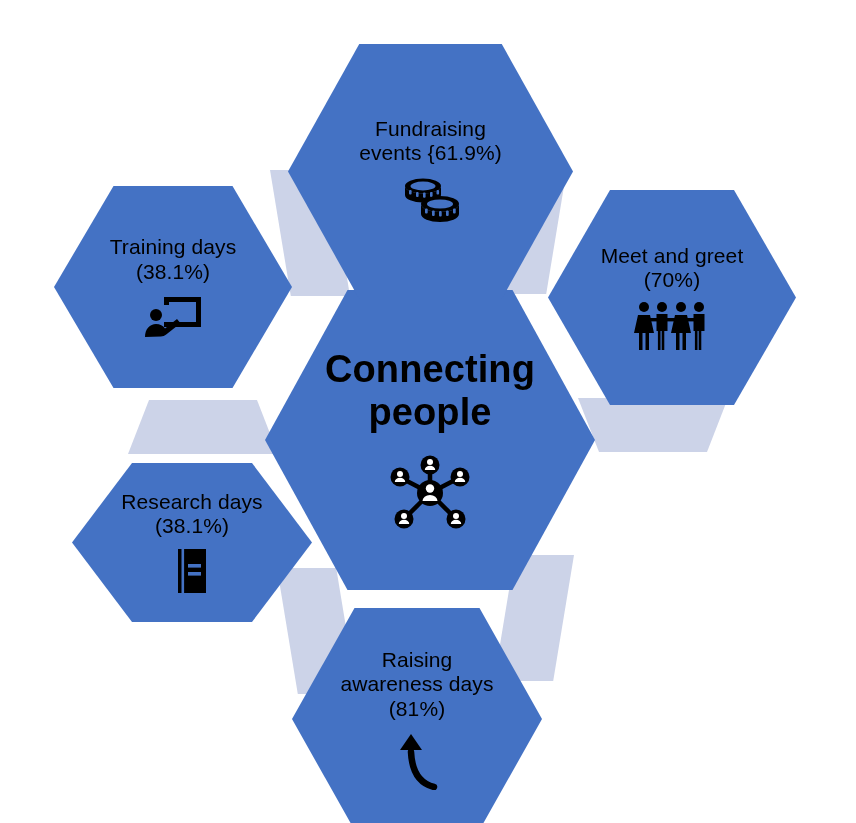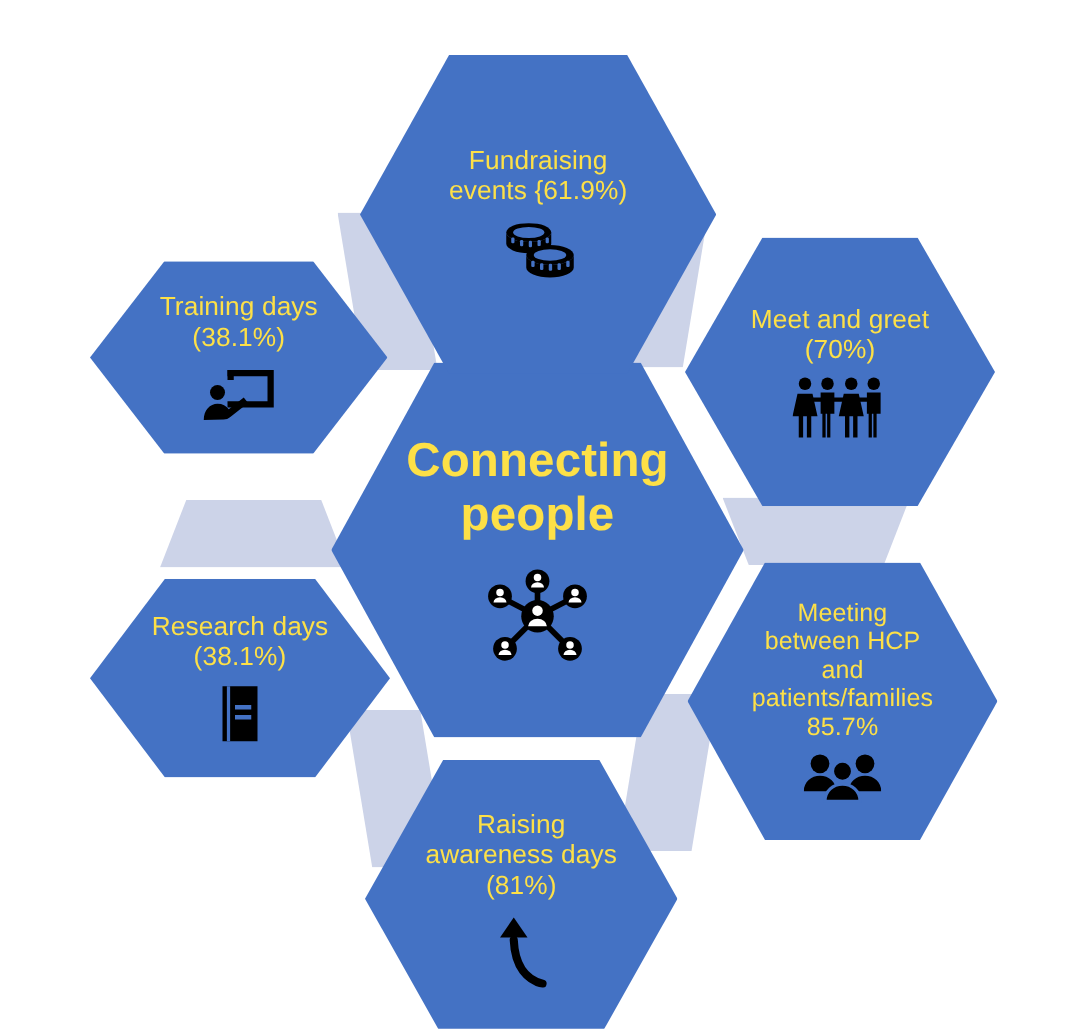--- a/index.html
+++ b/index.html
@@ -34,21 +34,21 @@
     -webkit-clip-path: polygon(25% 0%, 75% 0%, 100% 50%, 75% 100%, 25% 100%, 0% 50%);
     clip-path: polygon(25% 0%, 75% 0%, 100% 50%, 75% 100%, 25% 100%, 0% 50%);
     display: flex;
     flex-direction: column;
     align-items: center;
     justify-content: center;
     box-sizing: border-box;
   }
 
   .hex .label {
-    color: #fde047;
+    color: #000000;
     text-align: center;
     font-size: 21px;
     line-height: 1.16;
     letter-spacing: 0.1px;
     white-space: pre-line;
     padding: 0 6px;
   }
 
   .hex .icon {
     margin-top: 9px;
@@ -157,21 +157,21 @@
           <rect x="27" y="34.5" width="2.7" height="5" rx="1"></rect>
           <rect x="34" y="36.5" width="2.7" height="5.4" rx="1"></rect>
           <rect x="41" y="37" width="2.7" height="5.6" rx="1"></rect>
           <rect x="48" y="36.5" width="2.7" height="5.4" rx="1"></rect>
           <rect x="55" y="34.5" width="2.7" height="5" rx="1"></rect>
         </g>
       </svg>
     </span>
   </div>
 
-  <div class="hex" id="hex-training" style="left:72px; top:186px; width:238px; height:154px;margin-top:23px;">
+  <div class="hex" id="hex-training" style="left:54px; top:186px; width:238px; height:202px;">
     <span class="label">Training days
 (38.1%)</span>
     <span class="icon">
       <svg width="62" height="46" viewBox="0 0 62 46" aria-hidden="true">
 
         <path d="M22 4 h37 v30 h-37 v-5 h32 v-20 h-32 z" fill="#000000"></path>
         <rect x="22" y="4" width="5" height="8" fill="#000000"></rect>
 
         <circle cx="14" cy="22" r="6" fill="#000000"></circle>
 
@@ -198,40 +198,20 @@
         <circle cx="65" cy="6" r="5"></circle>
         <path d="M59.5 13 h11 v17 h-3.2 v19 h-2.6 v-19 h-1.2 v19 h-2.6 v-19 h-1.4 z"></path>
 
         <rect x="15" y="17" width="9" height="3.4"></rect>
         <rect x="33" y="17" width="9" height="3.4"></rect>
         <rect x="52" y="17" width="9" height="3.4"></rect>
       </svg>
     </span>
   </div>
 
-  <div class="hex" id="hex-hcp" style="left:550px; top:450px; width:248px; height:222px;">
-    <span class="label">Meeting
-between HCP
-and
-patients/families
-85.7%</span>
-    <span class="icon">
-      <svg width="62" height="40" viewBox="0 0 62 40" fill="#000000" aria-hidden="true">
-
-        <circle cx="13" cy="9" r="7.5"></circle>
-        <path d="M0 31 c0-7.5 6-12.5 13-12.5 c7 0 13 5 13 12.5 z"></path>
-
-        <circle cx="49" cy="9" r="7.5"></circle>
-        <path d="M36 31 c0-7.5 6-12.5 13-12.5 c7 0 13 5 13 12.5 z"></path>
-
-        <circle cx="31" cy="15" r="8" stroke="#4472C4" stroke-width="2.5"></circle>
-        <path d="M17 39 c0-8.2 6.4-13.6 14-13.6 c7.6 0 14 5.4 14 13.6 z" stroke="#4472C4" stroke-width="2.5"></path>
-      </svg>
-    </span>
-  </div>
 
   <div class="hex" id="hex-awareness" style="left:292px; top:608px; width:250px; height:222px;">
     <span class="label">Raising
 awareness days
 (81%)</span>
     <span class="icon">
       <svg width="54" height="60" viewBox="0 0 54 60" aria-hidden="true">
         <path d="M44 57 C 32 54, 22 44, 21 22" stroke="#000000" stroke-width="6.5" fill="none" stroke-linecap="round"></path>
         <path d="M21 4 l11 16 h-22 z" fill="#000000"></path>
       </svg>

